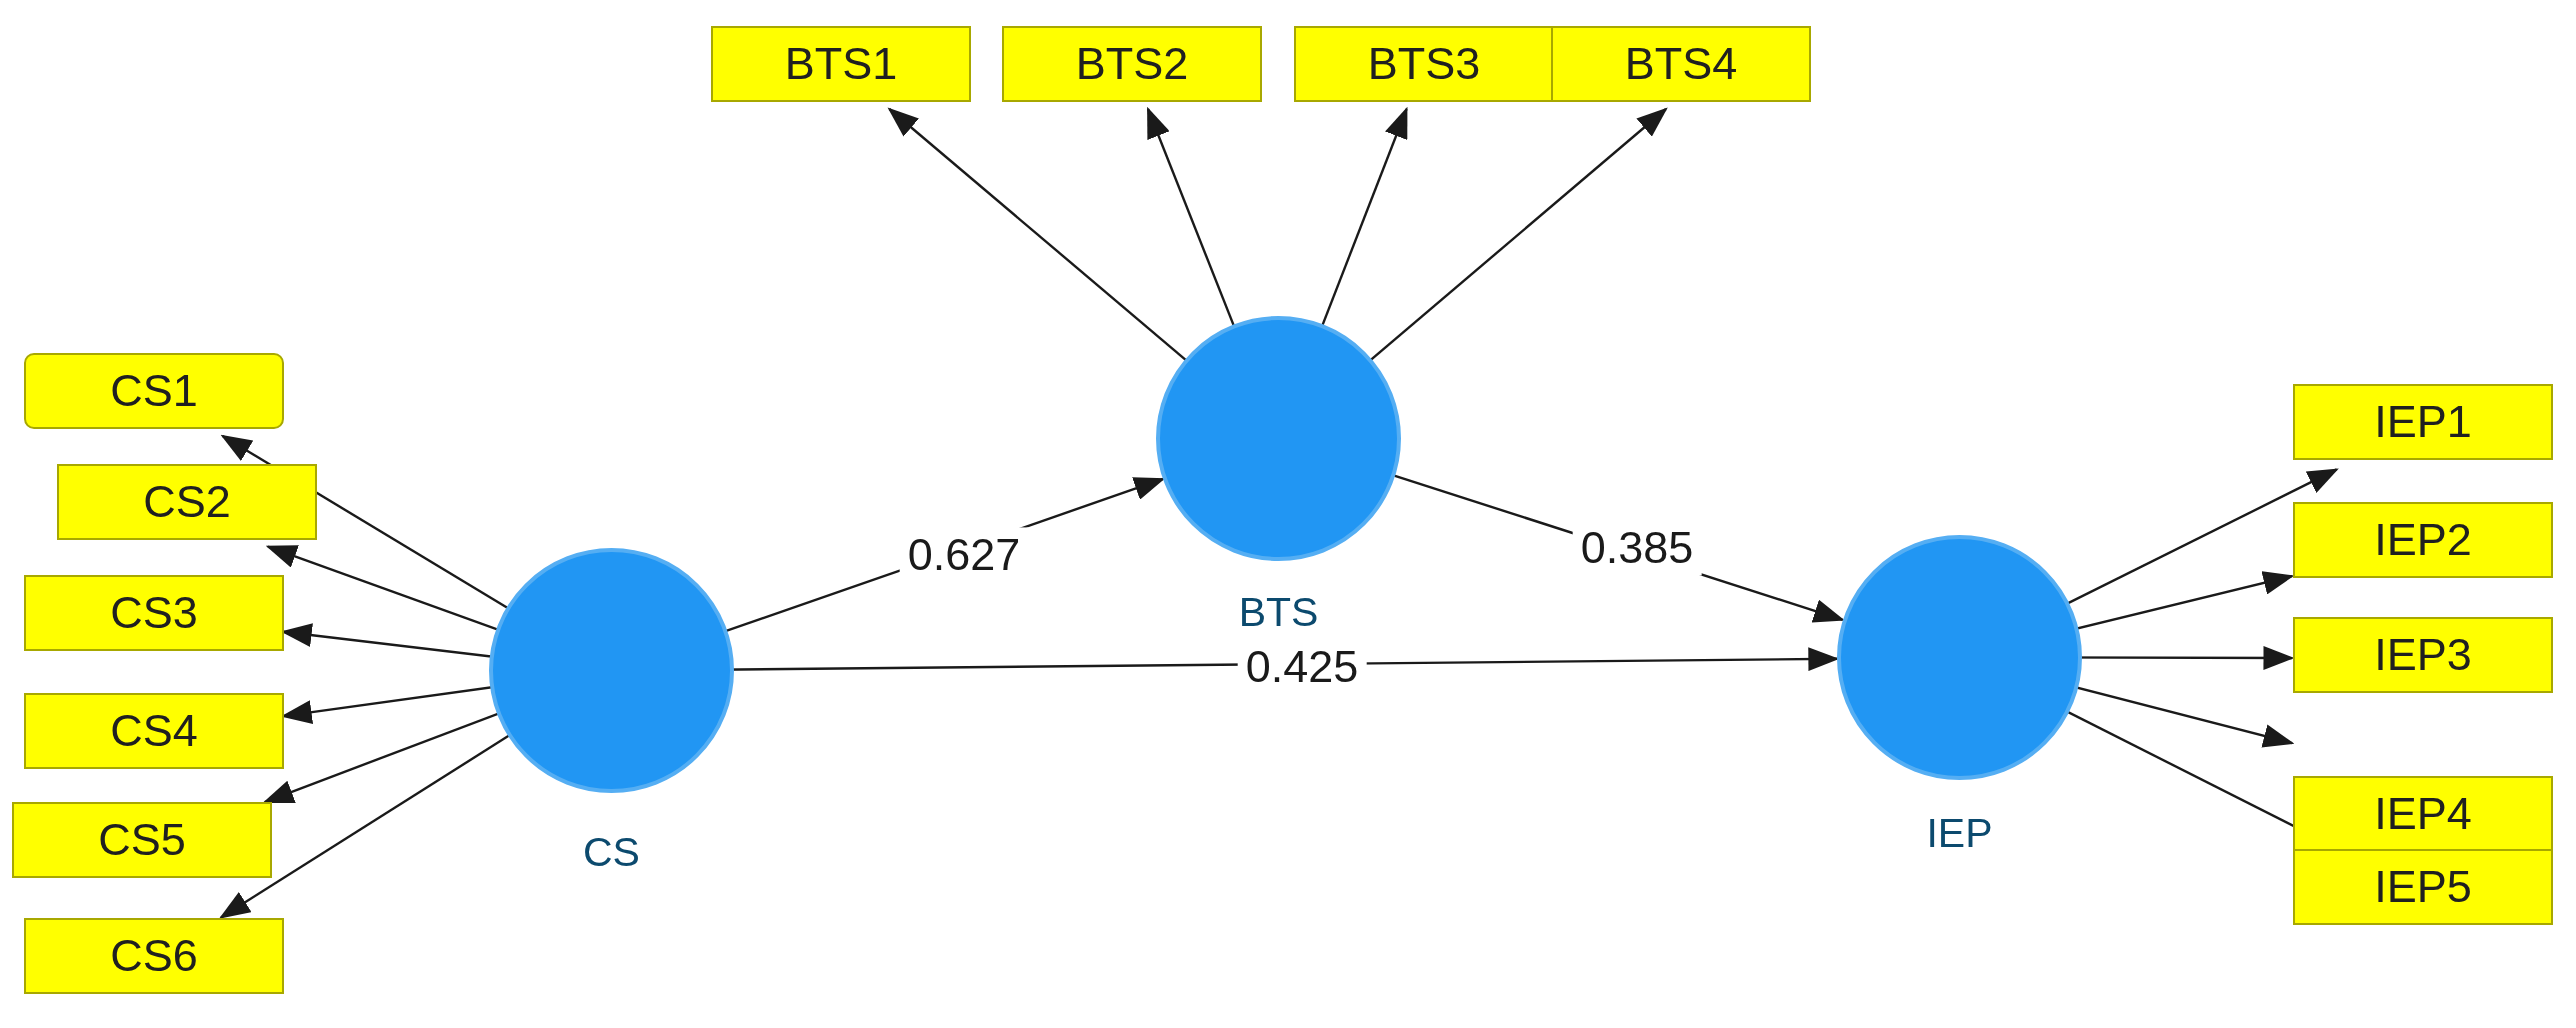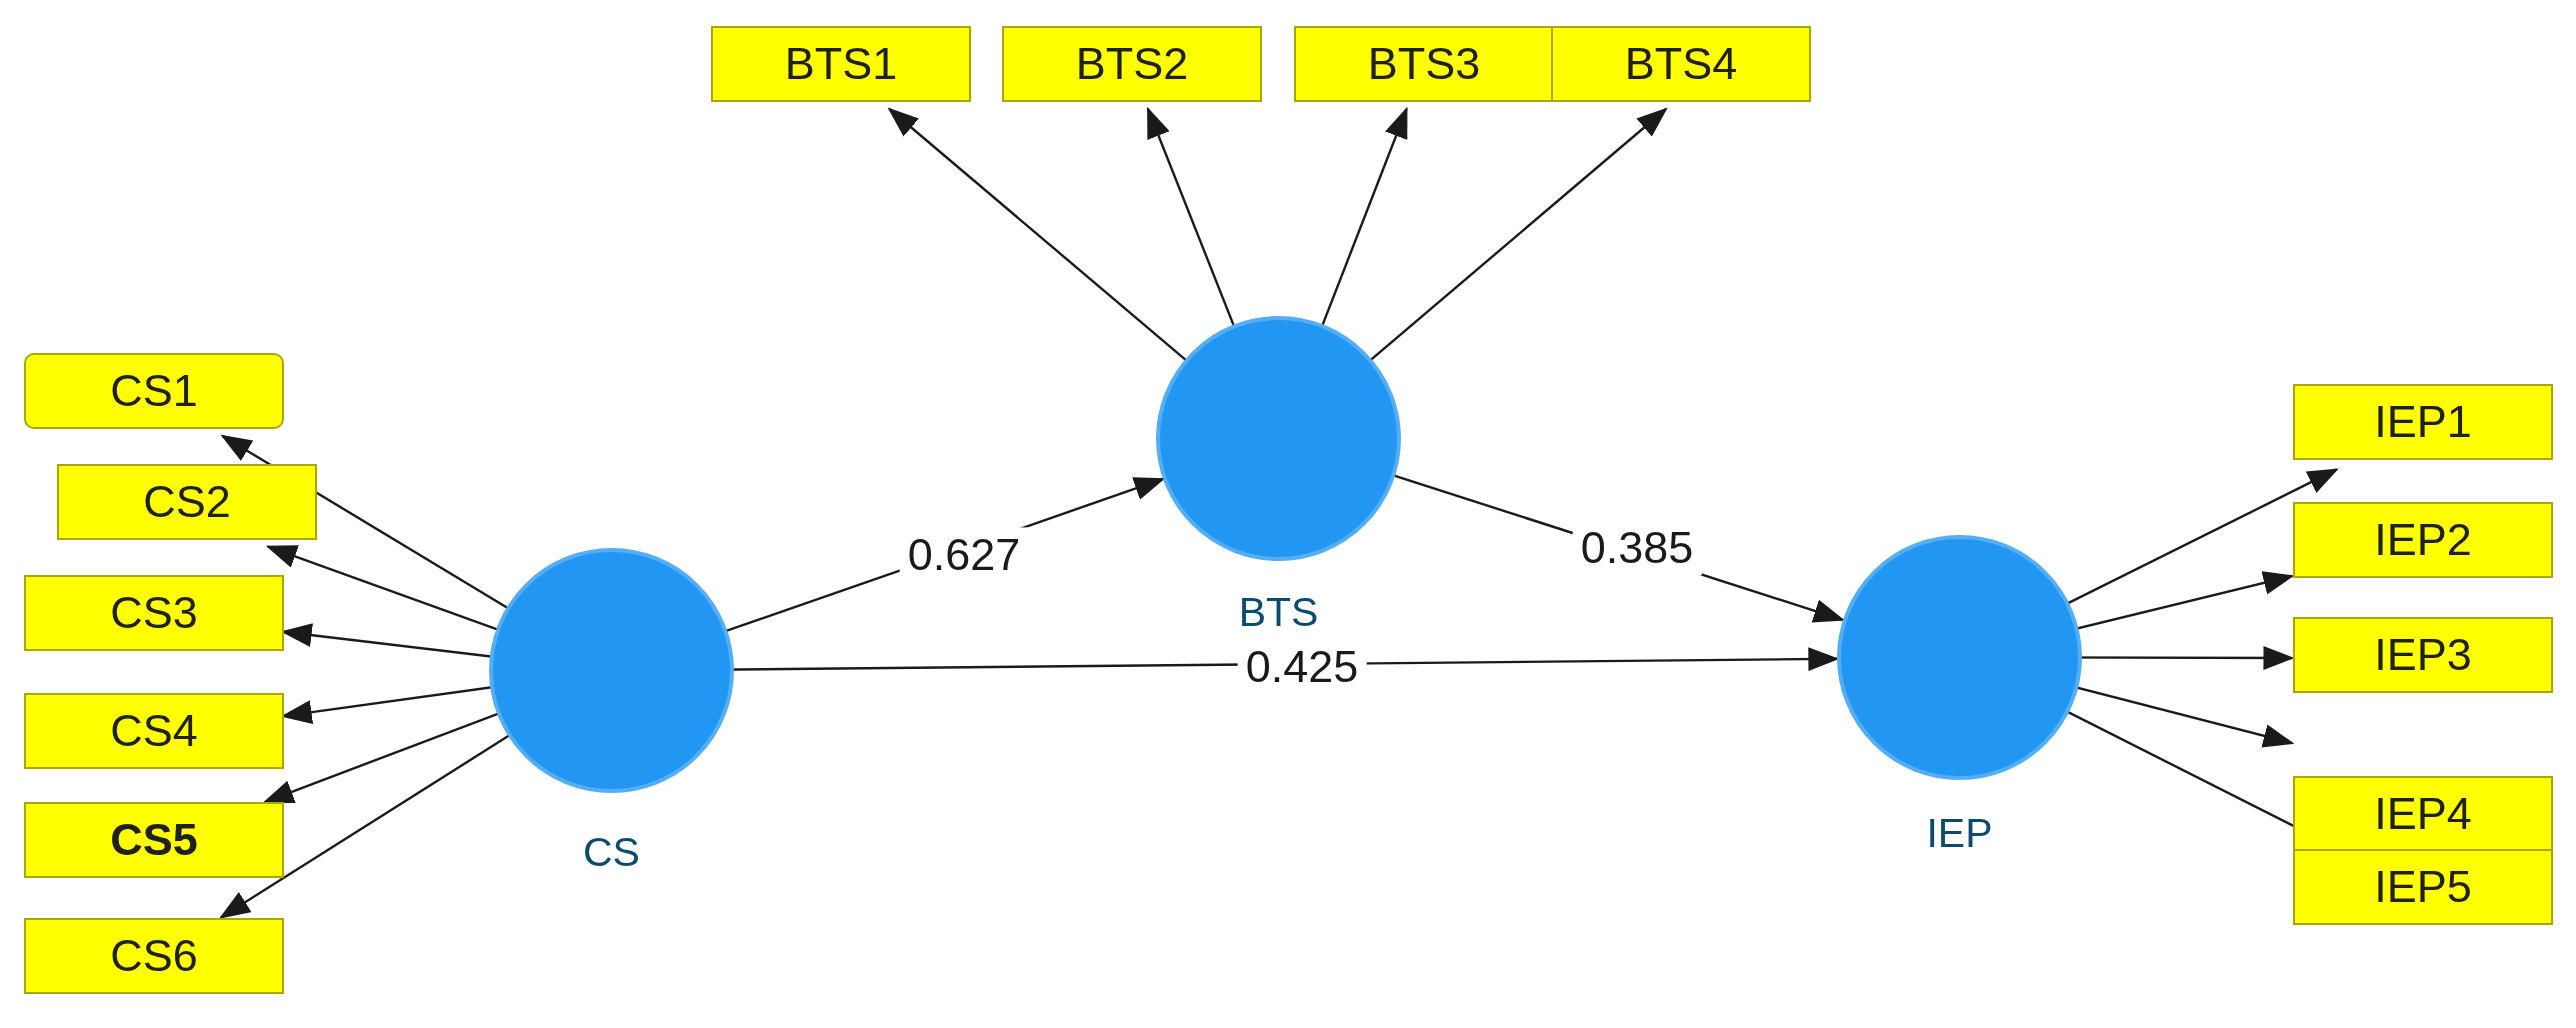--- a/index.html
+++ b/index.html
@@ -105,21 +105,21 @@
       <line x1="768" y1="843" x2="1461" y2="602" marker-end="url(#arrow)"></line>
       <line x1="1606" y1="551" x2="2315" y2="779" marker-end="url(#arrow)"></line>
       <line x1="768" y1="843" x2="2308" y2="828" marker-end="url(#arrow)"></line>
     </g>
   </svg>
 
   <div class="indicator" style="left:24px;  top:353px;border-radius:10px;">CS1</div>
   <div class="indicator" style="left:24px;  top:464px;margin-left:33px;">CS2</div>
   <div class="indicator" style="left:24px;  top:575px;">CS3</div>
   <div class="indicator" style="left:24px;  top:693px;">CS4</div>
-  <div class="indicator" style="left:24px;  top:802px;font-weight:bold;">CS5</div>
+  <div class="indicator" style="left:12px;  top:802px;">CS5</div>
   <div class="indicator" style="left:24px;  top:918px;">CS6</div>
 
   <div class="indicator" style="left:711px;  top:26px;">BTS1</div>
   <div class="indicator" style="left:1002px; top:26px;">BTS2</div>
   <div class="indicator" style="left:1294px; top:26px;">BTS3</div>
   <div class="indicator" style="left:1551px; top:26px;">BTS4</div>
 
   <div class="indicator" style="left:2293px; top:384px;">IEP1</div>
   <div class="indicator" style="left:2293px; top:502px;">IEP2</div>
   <div class="indicator" style="left:2293px; top:617px;">IEP3</div>

